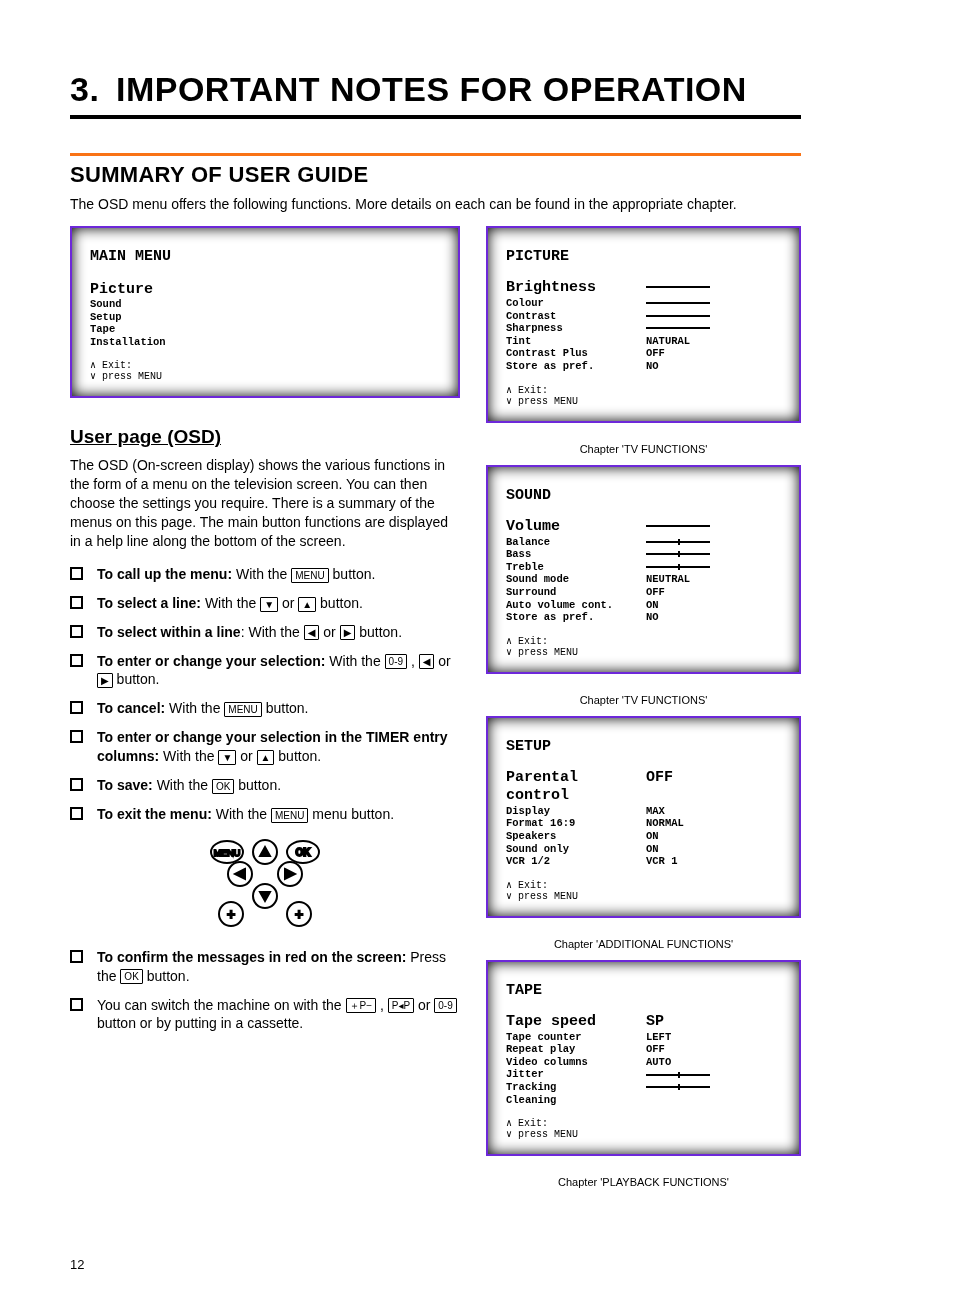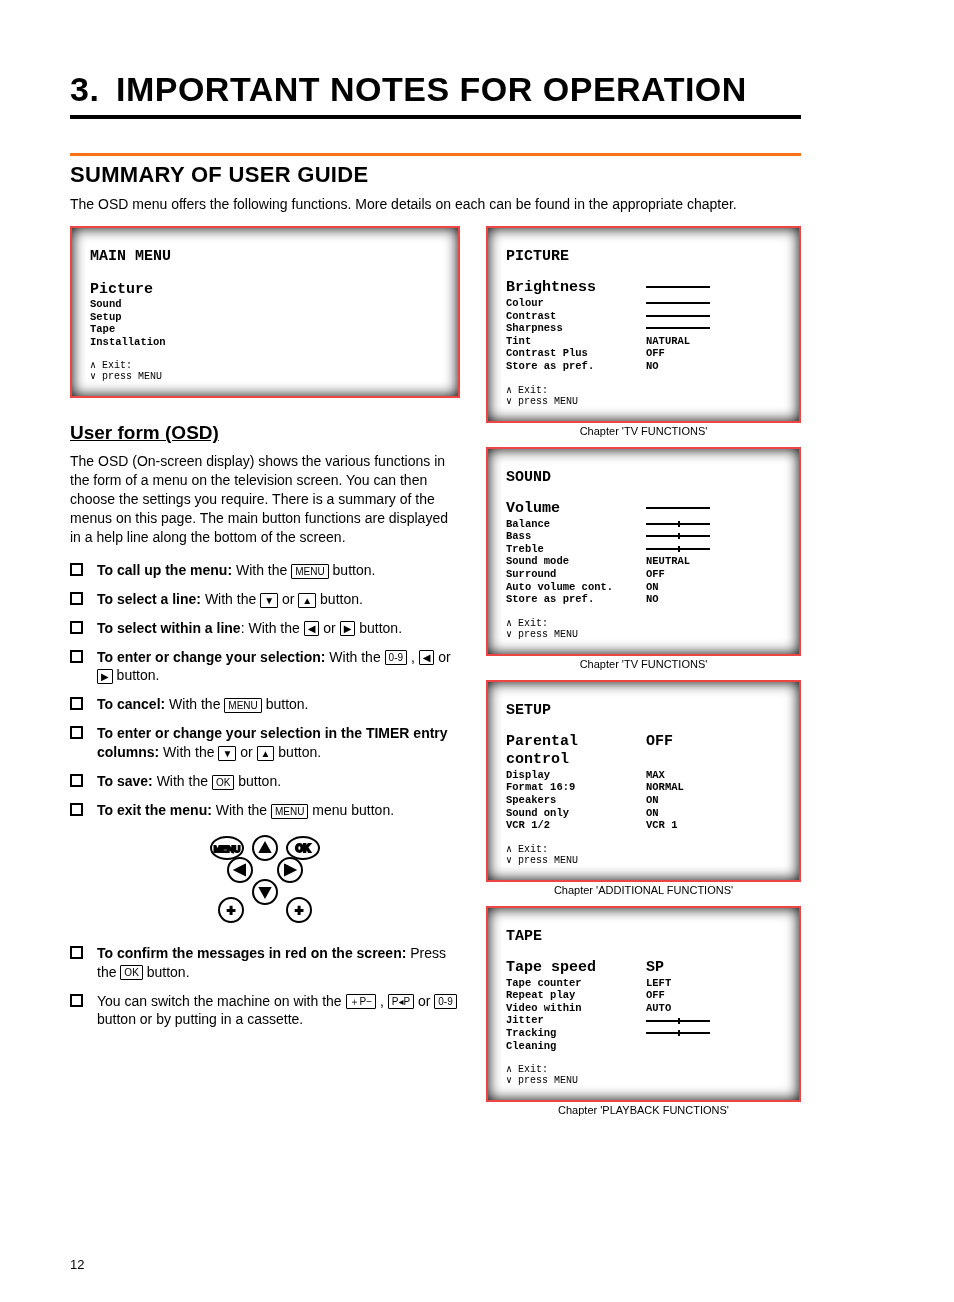--- a/index.html
+++ b/index.html
@@ -5,21 +5,21 @@
   * { box-sizing: border-box; margin: 0; padding: 0; }
   body { background: #fff; font-family: Arial, Helvetica, sans-serif; color: #000; }
   .page { width: 866px; height: 1302px; position: relative; padding: 70px 65px 40px 70px; }
   .section-title { font-family: "Arial Narrow", Arial, sans-serif; font-weight: bold; font-size: 34px; letter-spacing: 0.5px; border-bottom: 4px solid #000; padding-bottom: 6px; margin-bottom: 34px; }
   .section-number { display: inline-block; min-width: 36px; }
   .subhead { font-family: "Arial Narrow", Arial, sans-serif; font-weight: bold; font-size: 22px; border-top: 3px solid #f97316; padding-top: 6px; margin-bottom: 8px; letter-spacing: 0.3px; }
   .intro { font-family: Arial, sans-serif; font-size: 14px; margin-bottom: 14px; }
   .columns { display: flex; gap: 26px; }
   .col-left { width: 390px; }
   .col-right { flex: 1; }
-  .osd-box { position: relative; border: 2px solid #ef4444; background: #fff; padding: 20px 18px 14px 18px; margin-bottom: 10px; box-shadow: inset 0 0 14px #000; }
+  .osd-box { position: relative; border: 2px solid #6d28d9; background: #fff; padding: 20px 18px 14px 18px; margin-bottom: 28px; box-shadow: inset 0 0 14px #000; }
   .osd-box .title-big { font-family: "Courier New", monospace; font-weight: bold; font-size: 15px; margin-bottom: 10px; }
   .osd-box .sel { font-family: "Courier New", monospace; font-weight: bold; font-size: 15px; }
   .osd-box .item-row { display: flex; font-family: "Courier New", monospace; font-weight: bold; font-size: 10.5px; line-height: 1.2; }
   .osd-box .item-row .lbl { flex: 0 0 140px; }
   .osd-box .item-row .val { flex: 1; text-align: left; }
   .osd-box .exit { font-family: "Courier New", monospace; font-weight: normal; font-size: 10px; margin-top: 12px; line-height: 1.1; }
   .chapter-caption { text-align: center; font-size: 11px; font-family: Arial, sans-serif; margin-top: -8px; margin-bottom: 10px; }
   .slider { display: inline-block; width: 64px; height: 2px; background: #000; position: relative; vertical-align: middle; }
   .slider::after { content:""; position:absolute; left:50%; top:-2px; width:2px; height:6px; background:#000; }
   .line-plain { display:inline-block; width:64px; height:2px; background:#000; vertical-align: middle; }
@@ -69,21 +69,21 @@
             <div class="item-row">
               <span class="lbl">Installation</span>
             </div>
           </div>
         <div class="exit">
           <div>∧ Exit:</div>
           <div>∨ press MENU</div>
         </div>
       </div>
 
-      <h3 class="user-guide-head">User form (OSD)</h3>
+      <h3 class="user-guide-head">User page (OSD)</h3>
       <p class="para">The OSD (On-screen display) shows the various functions in the form of a menu on the television screen. You can then choose the settings you require. There is a summary of the menus on this page. The main button functions are displayed in a help line along the bottom of the screen.</p>
 
       <ul class="step-list">
         <li>
             <span class="checkbox"></span>
             <span>
           <span class="bold">To call up the menu:</span><span> With the </span><span class="btn">MENU</span><span> button.</span>
         </span>
           </li>
         <li>
@@ -293,21 +293,21 @@
           </div>
           <div class="item-row">
             <span class="lbl">Tape counter</span>
             <span class="val">LEFT</span>
           </div>
           <div class="item-row">
             <span class="lbl">Repeat play</span>
             <span class="val">OFF</span>
           </div>
           <div class="item-row">
-            <span class="lbl">Video within</span>
+            <span class="lbl">Video columns</span>
             <span class="val">AUTO</span>
           </div>
           <div class="item-row">
             <span class="lbl">Jitter</span>
             <span class="val"><span class="slider"></span></span>
           </div>
           <div class="item-row">
             <span class="lbl">Tracking</span>
             <span class="val"><span class="slider"></span></span>
           </div>

